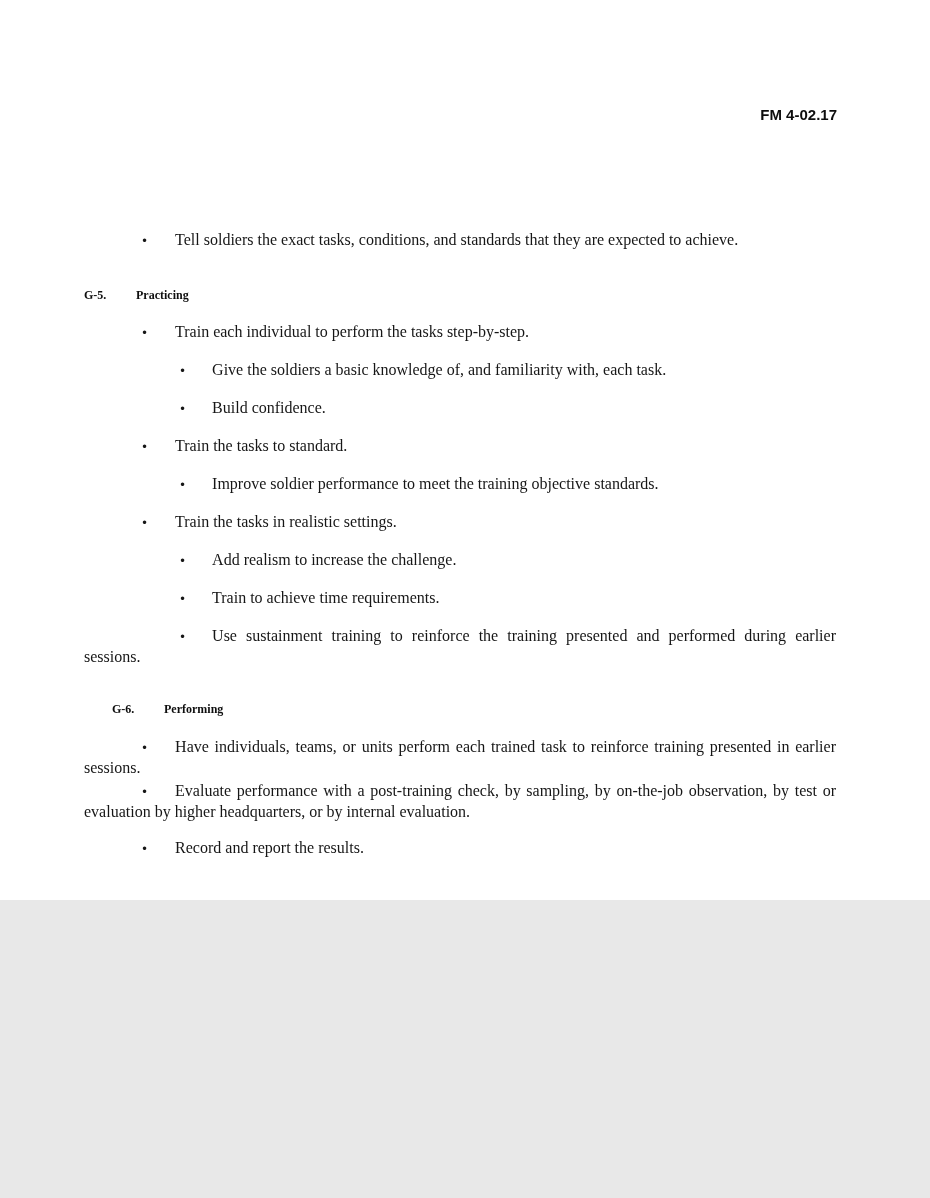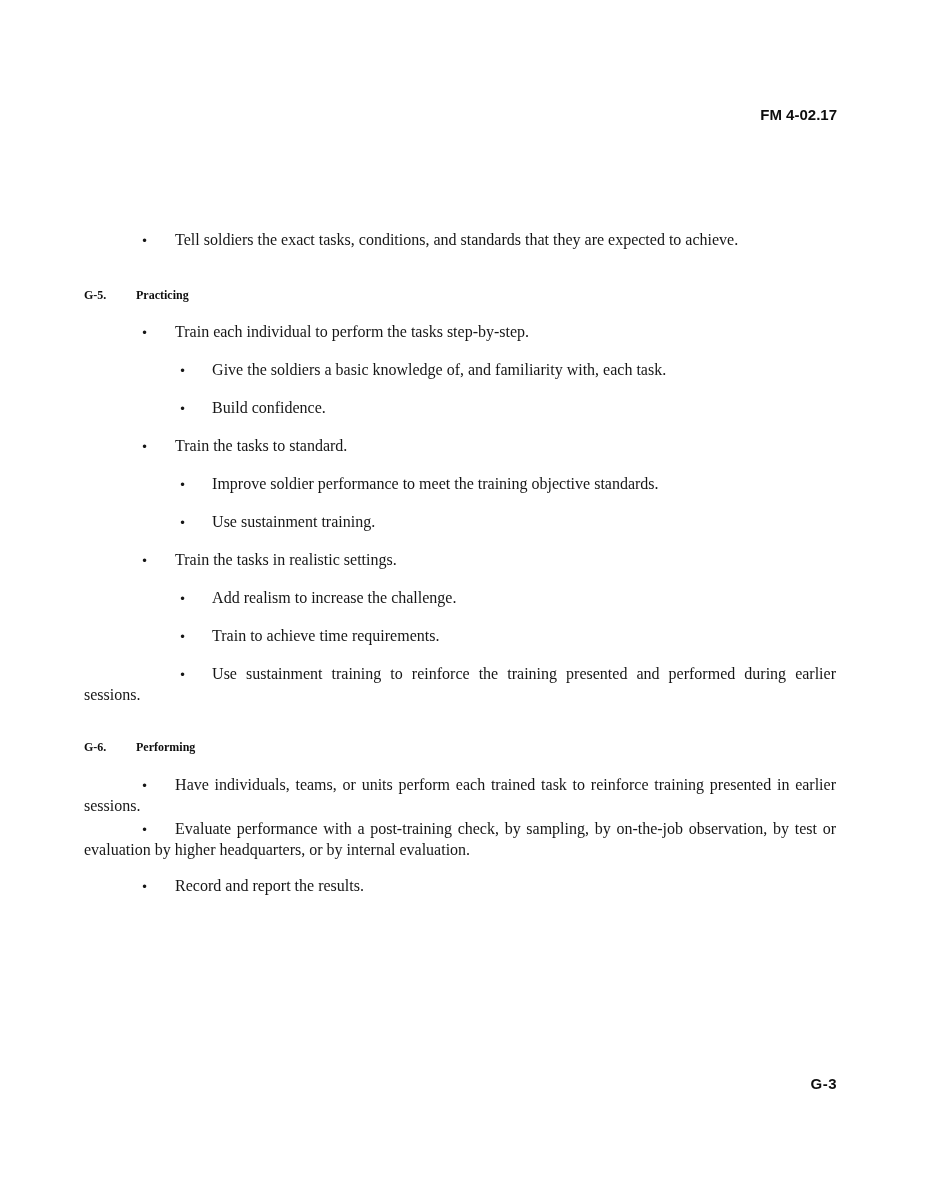--- a/index.html
+++ b/index.html
@@ -3,21 +3,21 @@
 <meta charset="utf-8">
 <style>
   html, body {
     margin: 0;
     padding: 0;
     background: #e8e8e8;
   }
   .page {
     position: relative;
     width: 930px;
-    height: 1198px;
+    height: 900px;
     margin: 0 auto;
     background: #ffffff;
     font-family: "Liberation Serif", "DejaVu Serif", serif;
     font-size: 16px;
     line-height: 19px;
     color: #161616;
     overflow: hidden;
     box-sizing: border-box;
   }
   .header {
@@ -49,21 +49,21 @@
     font-family: "DejaVu Sans", sans-serif;
     font-size: 12px;
   }
   h2.section-heading {
     margin: 35px 0 0 0;
     font-size: 12px;
     line-height: 19px;
     font-weight: bold;
     color: #0e0e0e;
   }
-  h2.g6 { margin-top: 34px; }
+  h2.g6 { margin-top: 34px; margin-left: 28px; }
   h2.section-heading .sec-num {
     display: inline-block;
     width: 52px;
   }
   p.j1 { margin-top: 18px; }
   p.j2 { margin-top: 4px; }
   .footer {
     position: absolute;
     right: 93px;
     bottom: 0;
@@ -94,21 +94,20 @@
     <p class="li l1"><span class="bullet">•</span><span>Train each individual to perform the tasks step-by-step.</span></p>
 
     <p class="li l2"><span class="bullet">•</span><span>Give the soldiers a basic knowledge of, and familiarity with, each task.</span></p>
 
     <p class="li l2"><span class="bullet">•</span><span>Build confidence.</span></p>
 
     <p class="li l1"><span class="bullet">•</span><span>Train the tasks to standard.</span></p>
 
     <p class="li l2"><span class="bullet">•</span><span>Improve soldier performance to meet the training objective standards.</span></p>
 
-    <p class="li l2"><span class="bullet">•</span><span>Use sustainment training.</span></p>
 
     <p class="li l1"><span class="bullet">•</span><span>Train the tasks in realistic settings.</span></p>
 
     <p class="li l2"><span class="bullet">•</span><span>Add realism to increase the challenge.</span></p>
 
     <p class="li l2"><span class="bullet">•</span><span>Train to achieve time requirements.</span></p>
 
     <p class="li l2"><span class="bullet">•</span><span>Use sustainment training to reinforce the training presented and performed during earlier sessions.</span></p>
 
     <h2 class="section-heading g6"><span class="sec-num">G-6.</span><span class="sec-title">Performing</span></h2>

